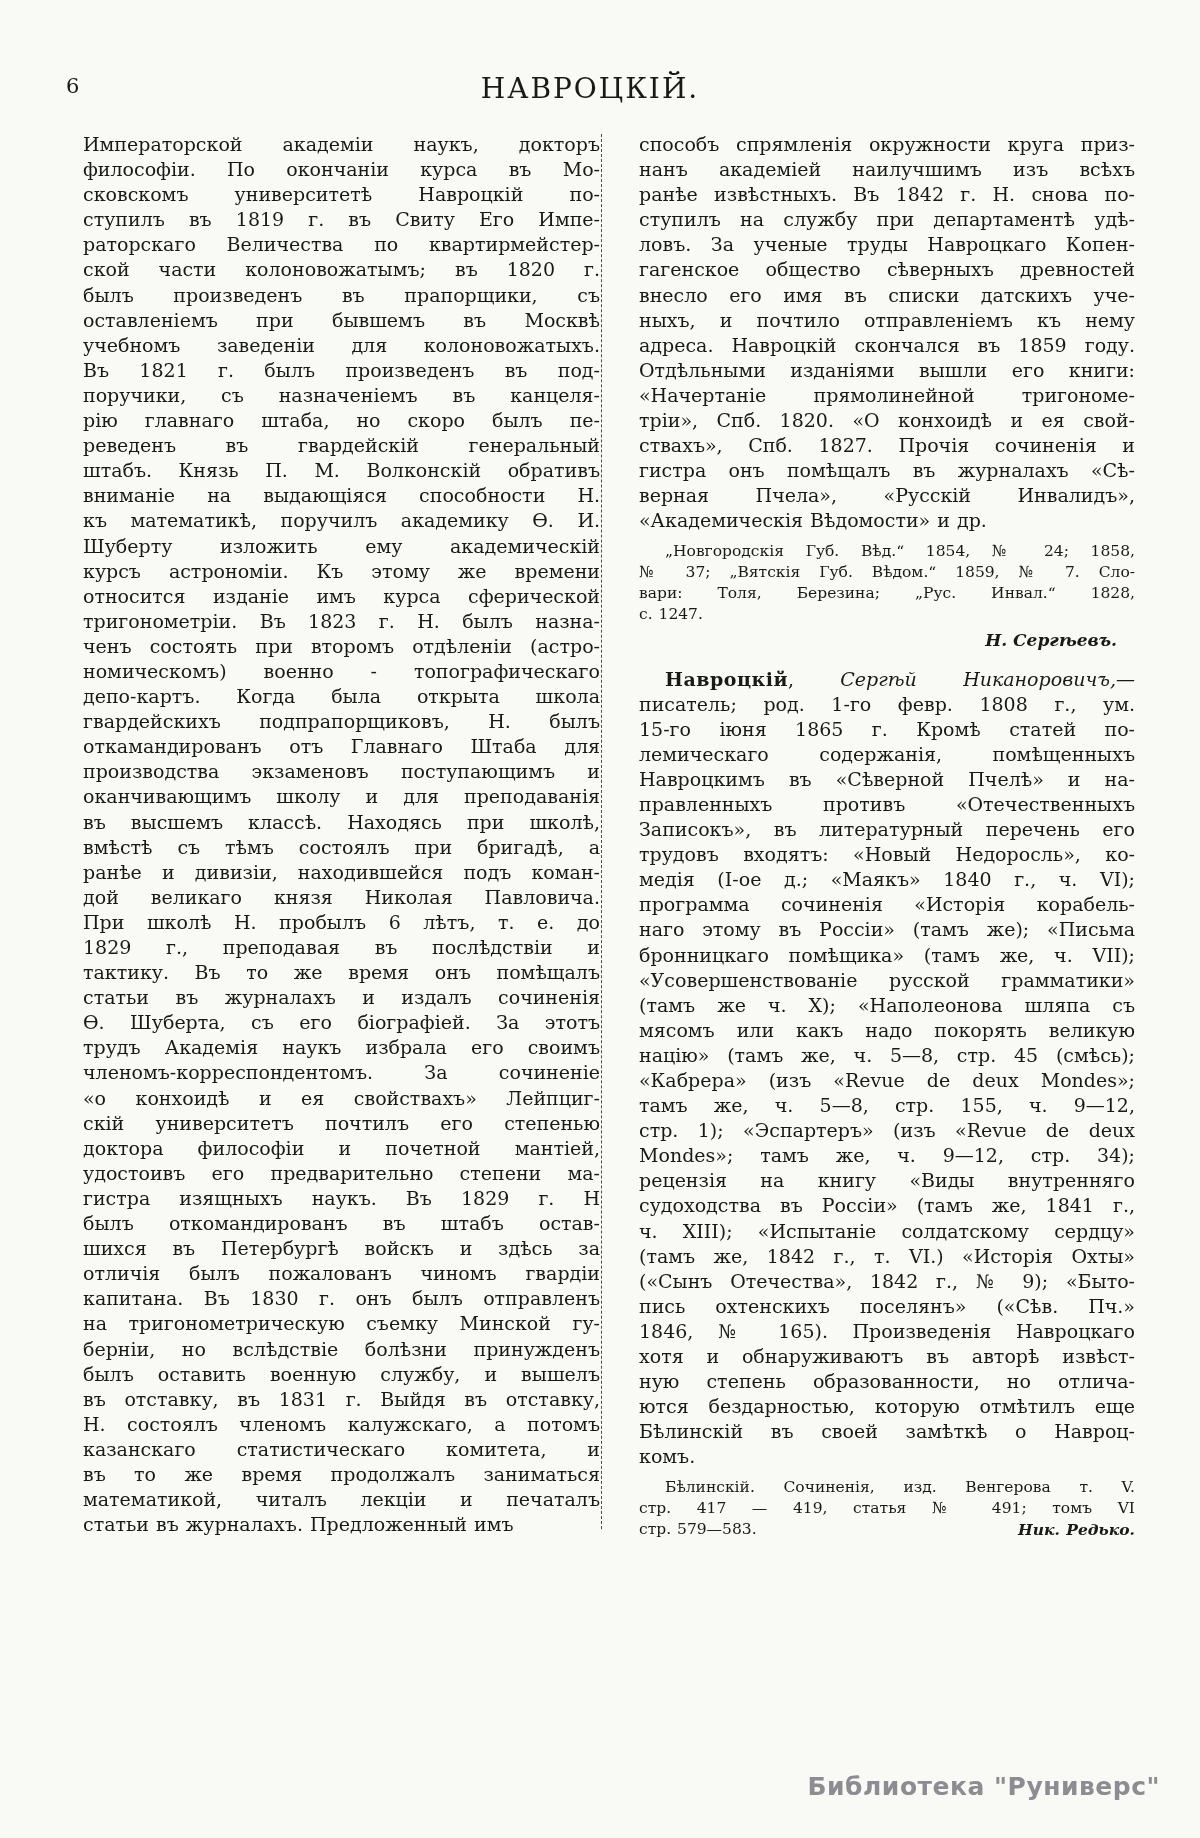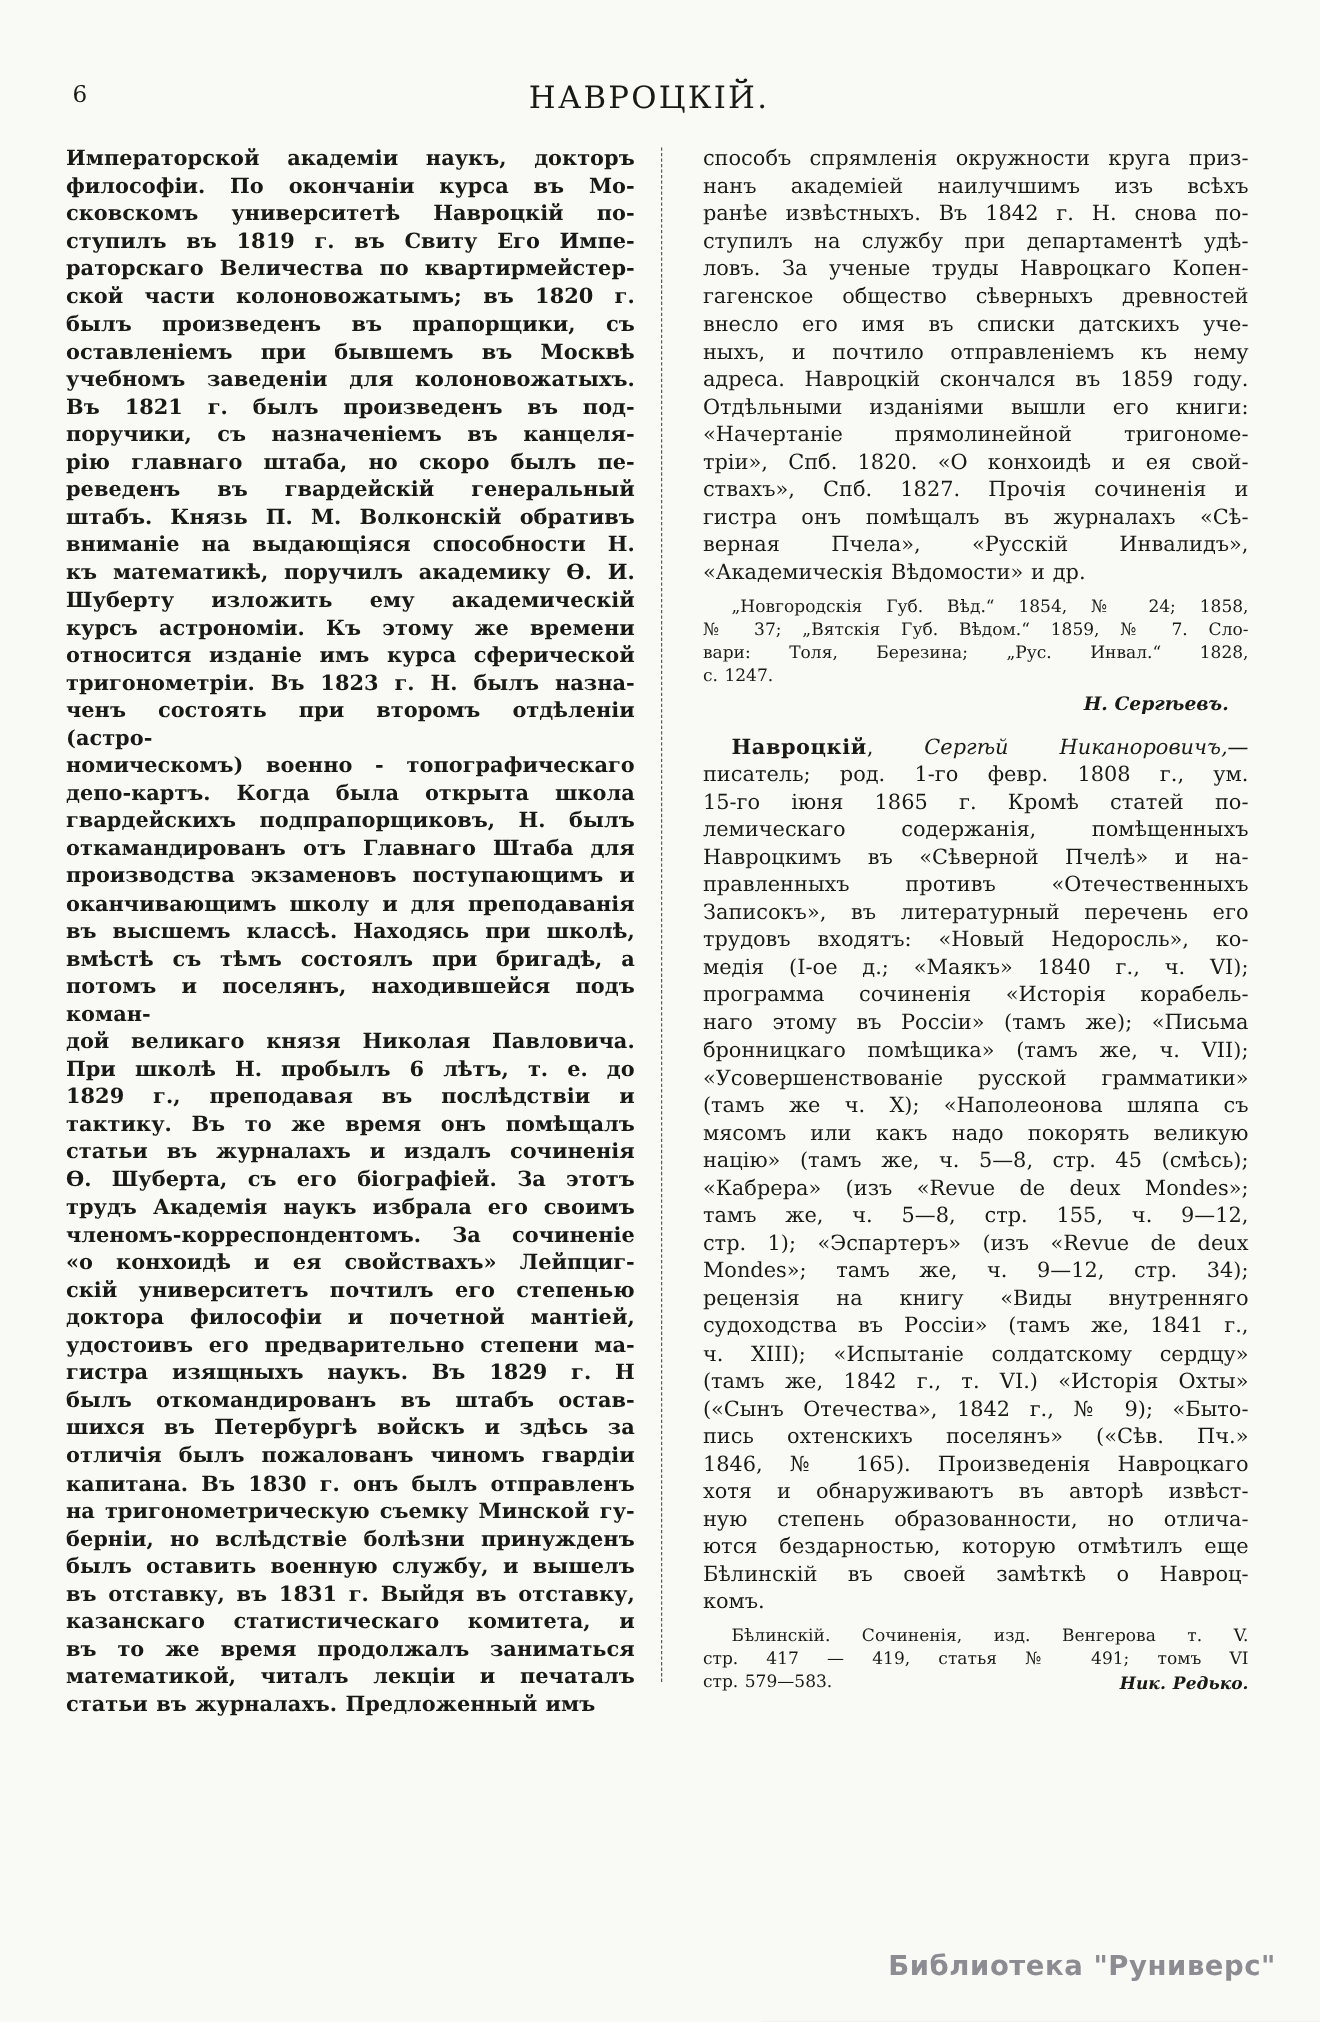--- a/index.html
+++ b/index.html
@@ -15,21 +15,21 @@
     position:absolute;left:66px;top:74px;
     font-size:21px;
   }
   .page-header{
     position:absolute;left:72px;right:92px;top:72px;
     text-align:center;
     font-size:28px;
     letter-spacing:2px;
   }
   .left-col{
-    position:absolute;left:60px;top:132px;width:517px;font-weight:bold;
+    position:absolute;left:83px;top:132px;width:517px;
   }
   .col-divider{
     position:absolute;left:601px;top:134px;height:1395px;width:0;
     border-left:1.5px dashed #4a4a46;
   }
   .right-col{
     position:absolute;left:639px;top:132px;width:496px;
   }
   .line{
     font-size:19px;
@@ -93,21 +93,21 @@
       <div class="line">тригонометріи. Въ 1823 г. Н. былъ назна-</div>
       <div class="line">ченъ состоять при второмъ отдѣленіи (астро-</div>
       <div class="line">номическомъ) военно - топографическаго</div>
       <div class="line">депо-картъ. Когда была открыта школа</div>
       <div class="line">гвардейскихъ подпрапорщиковъ, Н. былъ</div>
       <div class="line">откамандированъ отъ Главнаго Штаба для</div>
       <div class="line">производства экзаменовъ поступающимъ и</div>
       <div class="line">оканчивающимъ школу и для преподаванія</div>
       <div class="line">въ высшемъ классѣ. Находясь при школѣ,</div>
       <div class="line">вмѣстѣ съ тѣмъ состоялъ при бригадѣ, а</div>
-      <div class="line">потомъ и поселянъ, находившейся подъ коман-</div>
+      <div class="line">ранѣе и дивизіи, находившейся подъ коман-</div>
       <div class="line">дой великаго князя Николая Павловича.</div>
       <div class="line">При школѣ Н. пробылъ 6 лѣтъ, т. е. до</div>
       <div class="line">1829 г., преподавая въ послѣдствіи и</div>
       <div class="line">тактику. Въ то же время онъ помѣщалъ</div>
       <div class="line">статьи въ журналахъ и издалъ сочиненія</div>
       <div class="line">Ѳ. Шуберта, съ его біографіей. За этотъ</div>
       <div class="line">трудъ Академія наукъ избрала его своимъ</div>
       <div class="line">членомъ-корреспондентомъ. За сочиненіе</div>
       <div class="line">«о конхоидѣ и ея свойствахъ» Лейпциг-</div>
       <div class="line">скій университетъ почтилъ его степенью</div>
@@ -115,20 +115,21 @@
       <div class="line">удостоивъ его предварительно степени ма-</div>
       <div class="line">гистра изящныхъ наукъ. Въ 1829 г. Н</div>
       <div class="line">былъ откомандированъ въ штабъ остав-</div>
       <div class="line">шихся въ Петербургѣ войскъ и здѣсь за</div>
       <div class="line">отличія былъ пожалованъ чиномъ гвардіи</div>
       <div class="line">капитана. Въ 1830 г. онъ былъ отправленъ</div>
       <div class="line">на тригонометрическую съемку Минской гу-</div>
       <div class="line">берніи, но вслѣдствіе болѣзни принужденъ</div>
       <div class="line">былъ оставить военную службу, и вышелъ</div>
       <div class="line">въ отставку, въ 1831 г. Выйдя въ отставку,</div>
+      <div class="line">Н. состоялъ членомъ калужскаго, а потомъ</div>
       <div class="line">казанскаго статистическаго комитета, и</div>
       <div class="line">въ то же время продолжалъ заниматься</div>
       <div class="line">математикой, читалъ лекціи и печаталъ</div>
       <div class="line nj">статьи въ журналахъ. Предложенный имъ</div>
     </div>
   <div class="col-divider"></div>
   <div class="right-col">
       <div class="block body">
         <div class="line">способъ спрямленія окружности круга приз-</div>
         <div class="line">нанъ академіей наилучшимъ изъ всѣхъ</div>

